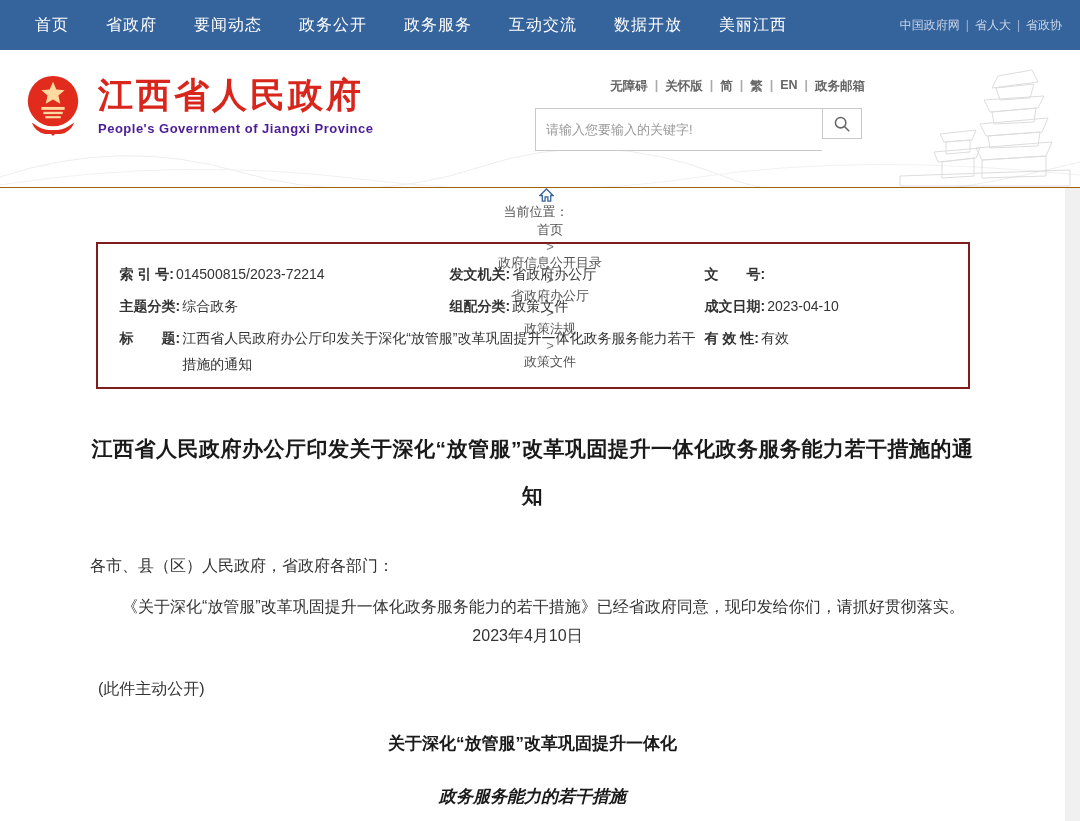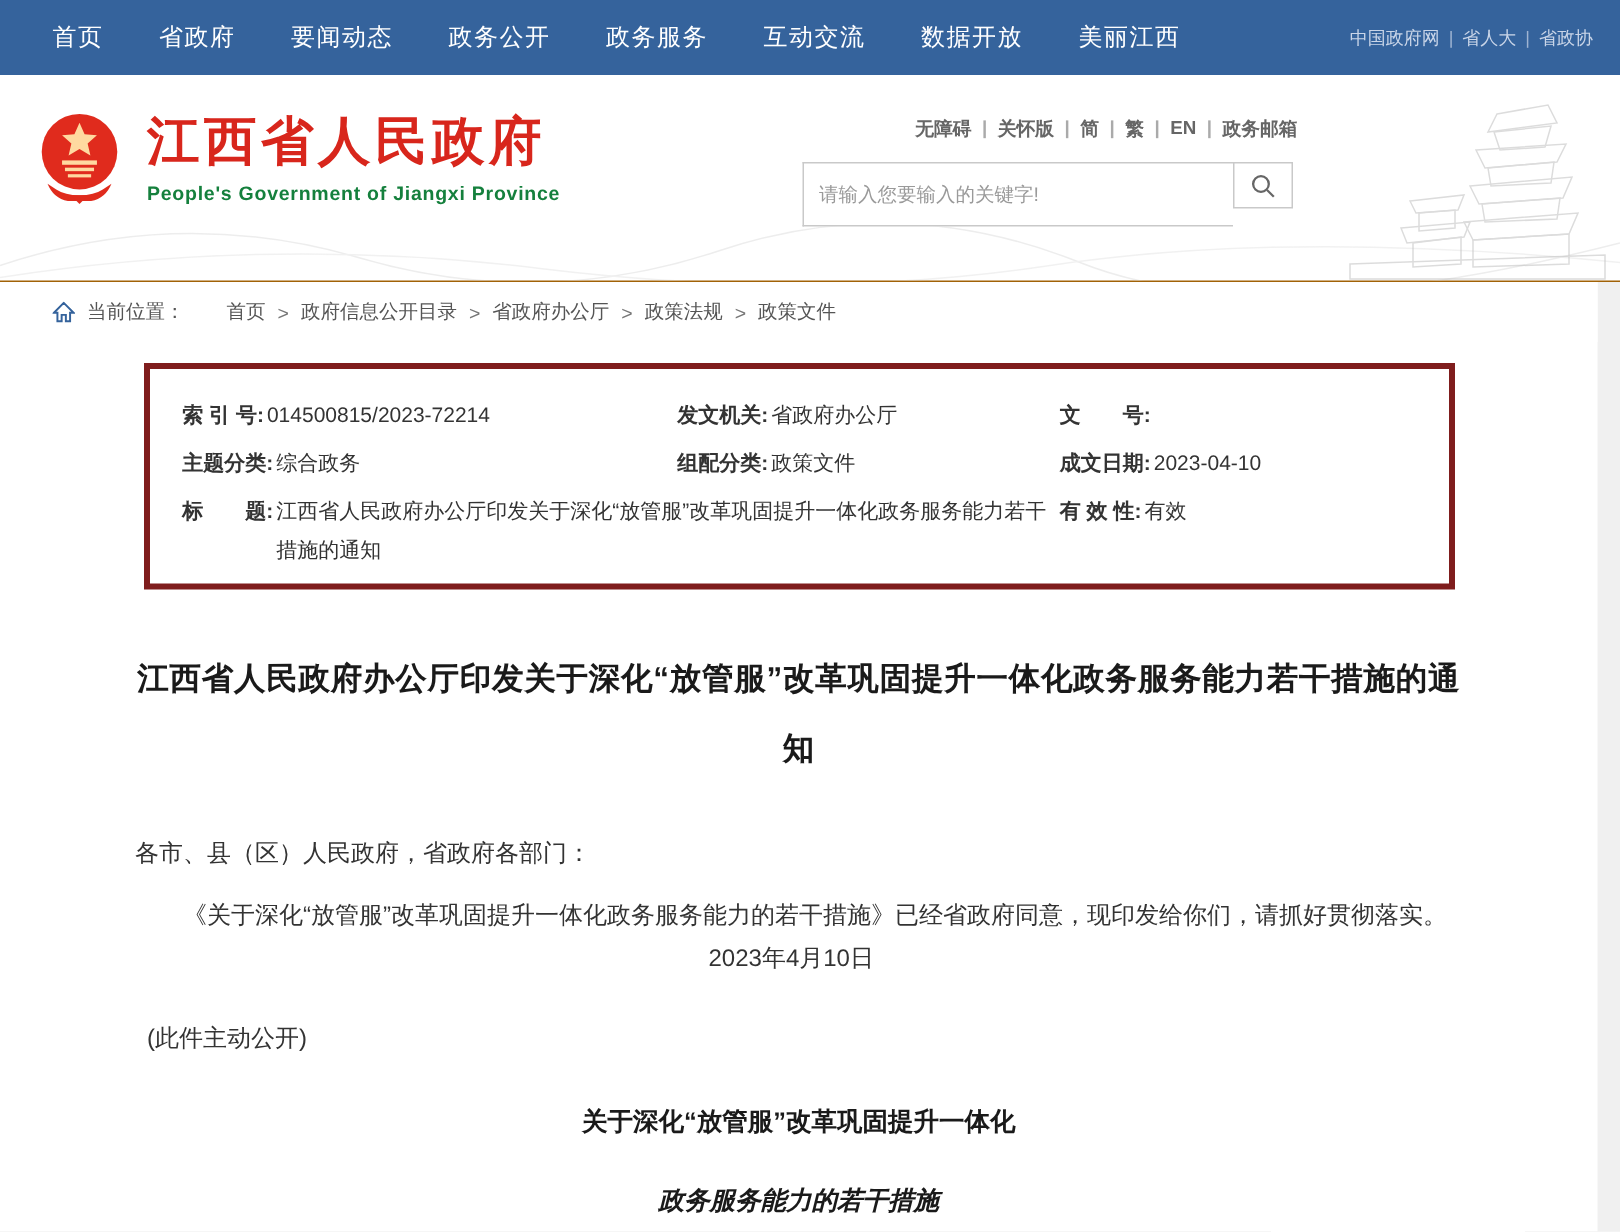--- a/index.html
+++ b/index.html
@@ -13,46 +13,46 @@
   .topnav-item { cursor:pointer; white-space:nowrap; letter-spacing:1px; }
   .topnav-right { margin-left:auto; font-size:12px; color:#c9d5e8; display:flex; align-items:center; gap:6px; }
   .topnav-right .sep { color:#9fb4d2; }
   .topnav-right span { cursor:pointer; }
 
   
   .header { height:138px; background:#ffffff; position:relative; border-bottom:1px solid #a16207; }
   .brand { position:absolute; left:22px; top:22px; display:flex; align-items:center; }
   .emblem { width:62px; height:66px; margin-right:14px; }
   .site-title { color:#d8261c; font-size:35px; font-weight:bold; letter-spacing:3px; line-height:40px; }
-  .site-sub { color:#15803d; font-size:13px; font-weight:bold; letter-spacing:0.5px; margin-top:6px; }
+  .site-sub { color:#4c1d95; font-size:13px; font-weight:bold; letter-spacing:0.5px; margin-top:6px; }
   .header-right { position:absolute; right:215px; top:28px; width:330px; }
   .quick-links { display:flex; justify-content:flex-end; gap:7px; font-size:12.5px; color:#666; margin-bottom:13px;font-weight:bold; }
   .quick-links span { cursor:pointer; }
   .quick-links .sep { color:#aaa; cursor:default; }
   .searchbar { display:flex; }
   .search-input { width:287px; height:43px; border:1px solid #c9c9c9; border-right:none;
     padding:0 10px; font-size:13px; color:#333; outline:none; background:#fff; }
   .search-input::placeholder { color:#9a9a9a; }
   .search-btn { width:40px; height:31px; border:1px solid #c9c9c9; background:#fff; cursor:pointer;
     display:flex; align-items:center; justify-content:center; }
   .pagoda { position:absolute; right:0; top:8px; width:200px; height:130px; opacity:0.55; }
   .mountain { position:absolute; left:0; bottom:0; width:100%; height:70px; opacity:0.35; }
 
   
   .page { width:1065px; background:#ffffff; min-height:633px; }
 
   .breadcrumb { height:40px; display:flex; align-items:center; padding-left:35px;
-    font-size:13px; color:#555; background:#fff; }
+    font-size:13px; color:#555; background:#fff;flex-direction:column; }
   .breadcrumb .home-icon { margin-right:8px; display:flex; }
   .breadcrumb .bc-label { margin-right:28px; color:#555; }
   .breadcrumb a { color:#555; text-decoration:none; cursor:pointer; }
   .breadcrumb .bc-sep { margin:0 8px; color:#777; }
 
   
-  .infobox { width:874px; margin:14px auto 0 auto; border:4px solid #7f1d1d;
+  .infobox { width:874px; margin:14px auto 0 auto; border:2px solid #7f1d1d;
     padding:14px 22px 10px 22px; font-size:14px; color:#333; }
   .inforow { display:flex; line-height:32px; }
   .infocell { display:flex; align-items:flex-start; }
   .infocell .lbl { font-weight:bold; white-space:pre; flex:none; }
   .infocell .val { margin-left:2px; }
   .c1 { width:330px; }
   .c2 { width:255px; }
   .c3 { flex:1; }
   .title-cell { width:585px; }
   .title-cell .val { line-height:26px; padding-top:3px; }

